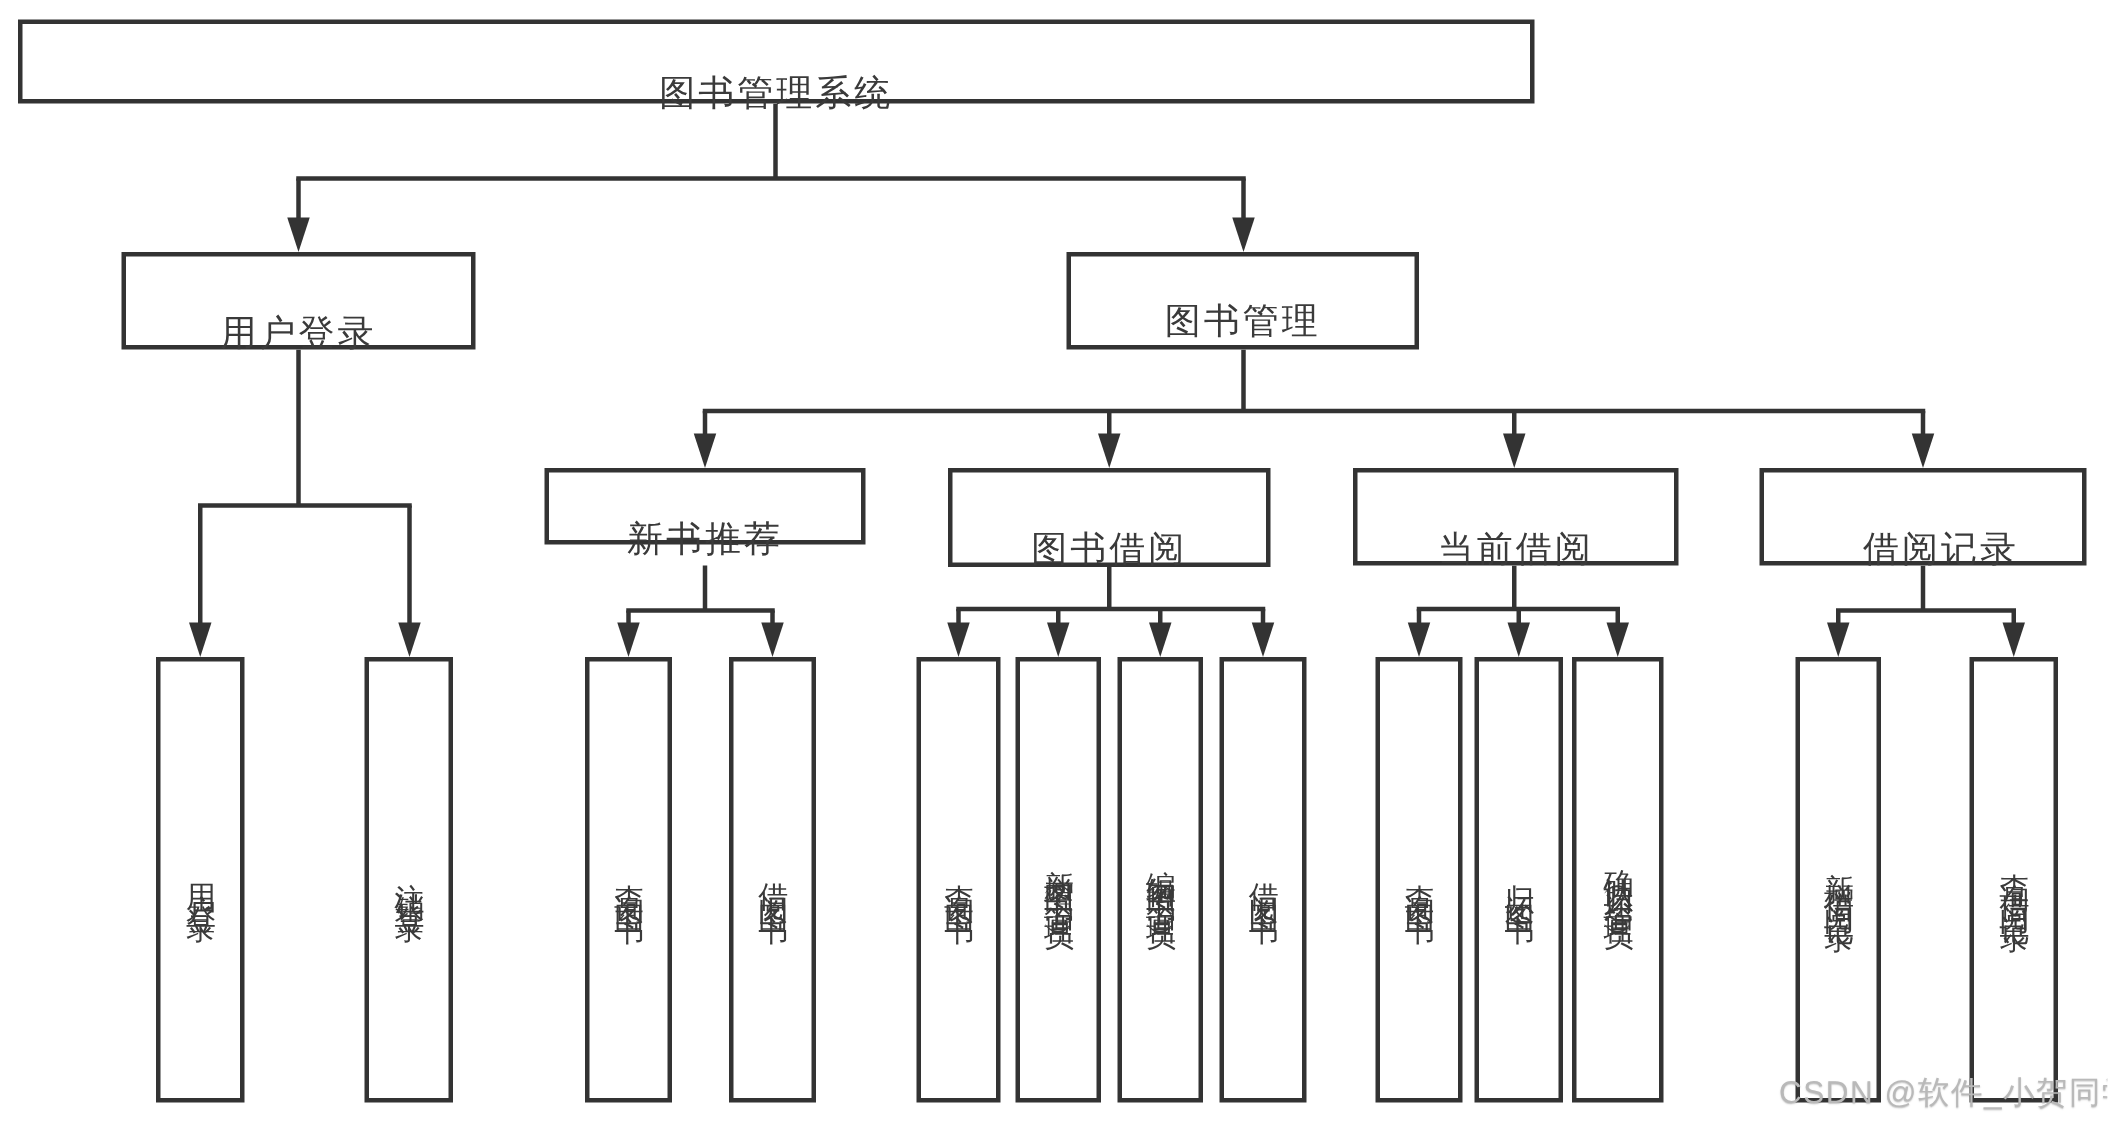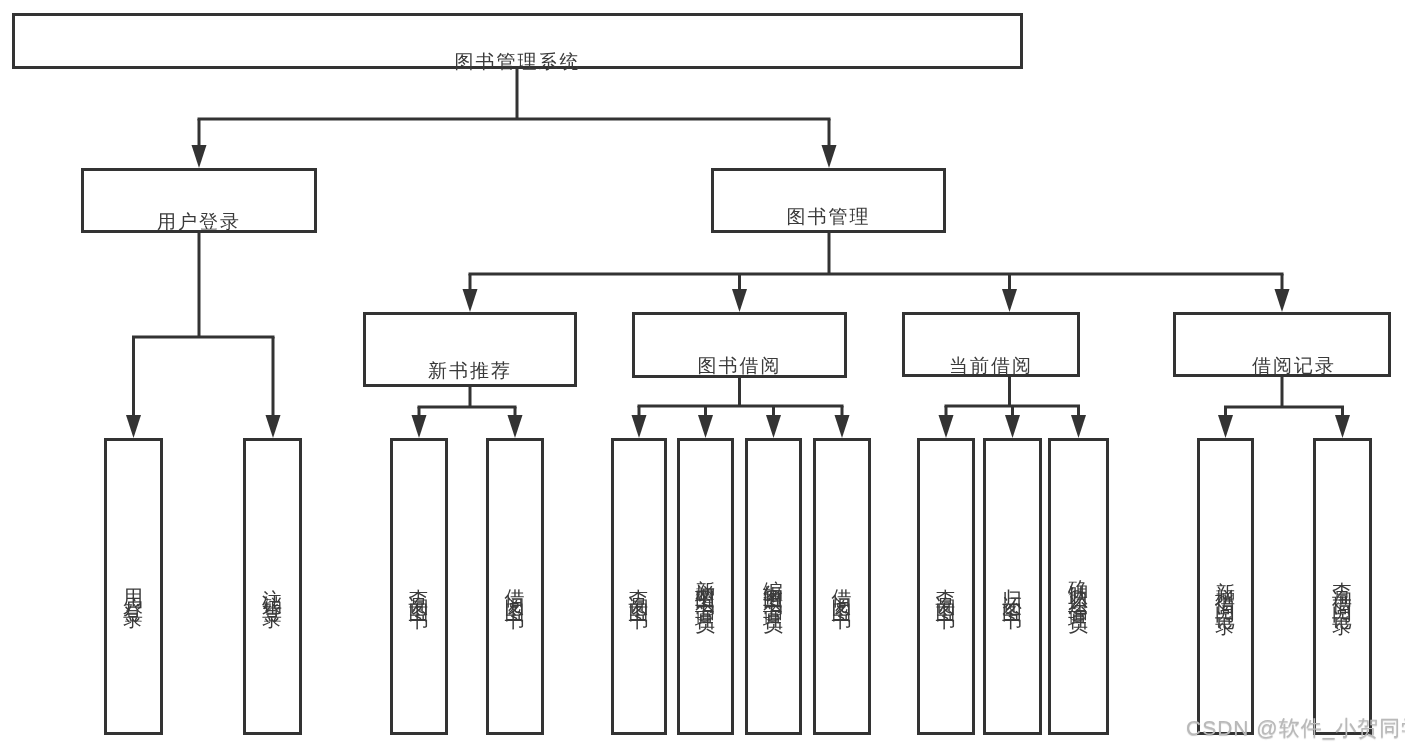--- a/index.html
+++ b/index.html
@@ -8,21 +8,21 @@
     font-family:"Liberation Sans", sans-serif; overflow:hidden;
   }
   .wires { position:absolute; left:0; top:0; width:1405px; height:747px; z-index:1; }
   .wires path.line { stroke:#333333; stroke-width:3; fill:none; }
   .wires path.head { fill:#333333; stroke:none; }
   .box {
     position:absolute; box-sizing:border-box; border:3px solid #333333;
     background:#ffffff; display:flex; align-items:center; justify-content:center;
     color:#3a3a3a; z-index:2;
   }
-  .h-label { font-size:19px; letter-spacing:2px; white-space:nowrap;margin-top:42px; }
+  .h-label { font-size:24px; letter-spacing:2px; white-space:nowrap;margin-top:42px; }
   .leaf .v-label {
     writing-mode:vertical-rl; text-orientation:mixed;
     font-size:20px; letter-spacing:7px; line-height:1.1;
   }
   .leaf.tight .v-label { letter-spacing:5px; }
   .watermark {
     position:absolute; left:1186px; top:714px; z-index:3;
     font-size:21px; letter-spacing:1px; color:#b9b9b9;
     text-shadow:0 1px 1px rgba(90,90,90,0.35); white-space:nowrap;
   }
@@ -112,27 +112,27 @@
     <span class="h-label">图书管理系统</span>
   </div>
 
   <div class="box" style="left:81px; top:168px; width:236px; height:65px;">
     <span class="h-label">用户登录</span>
   </div>
   <div class="box" style="left:711px; top:168px; width:235px; height:65px;align-items:flex-end;">
     <span class="h-label">图书管理</span>
   </div>
 
-  <div class="box" style="left:363px; top:312px; width:214px; height:75px;">
+  <div class="box" style="left:363px; top:312px; width:214px; height:51px;">
     <span class="h-label">新书推荐</span>
   </div>
   <div class="box" style="left:632px; top:312px; width:215px; height:66px;">
     <span class="h-label">图书借阅</span>
   </div>
-  <div class="box" style="left:902px; top:312px; width:178px; height:65px;align-items:center;">
+  <div class="box" style="left:902px; top:312px; width:217px; height:65px;align-items:center;">
     <span class="h-label">当前借阅</span>
   </div>
   <div class="box" style="left:1173px; top:312px; width:218px; height:65px;padding-left:24px;">
     <span class="h-label">借阅记录</span>
   </div>
 
   <div class="box leaf" style="left:104px; top:438px; width:59px; height:297px;">
     <span class="v-label">用户登录</span>
   </div>
   <div class="box leaf" style="left:243px; top:438px; width:59px; height:297px;">

